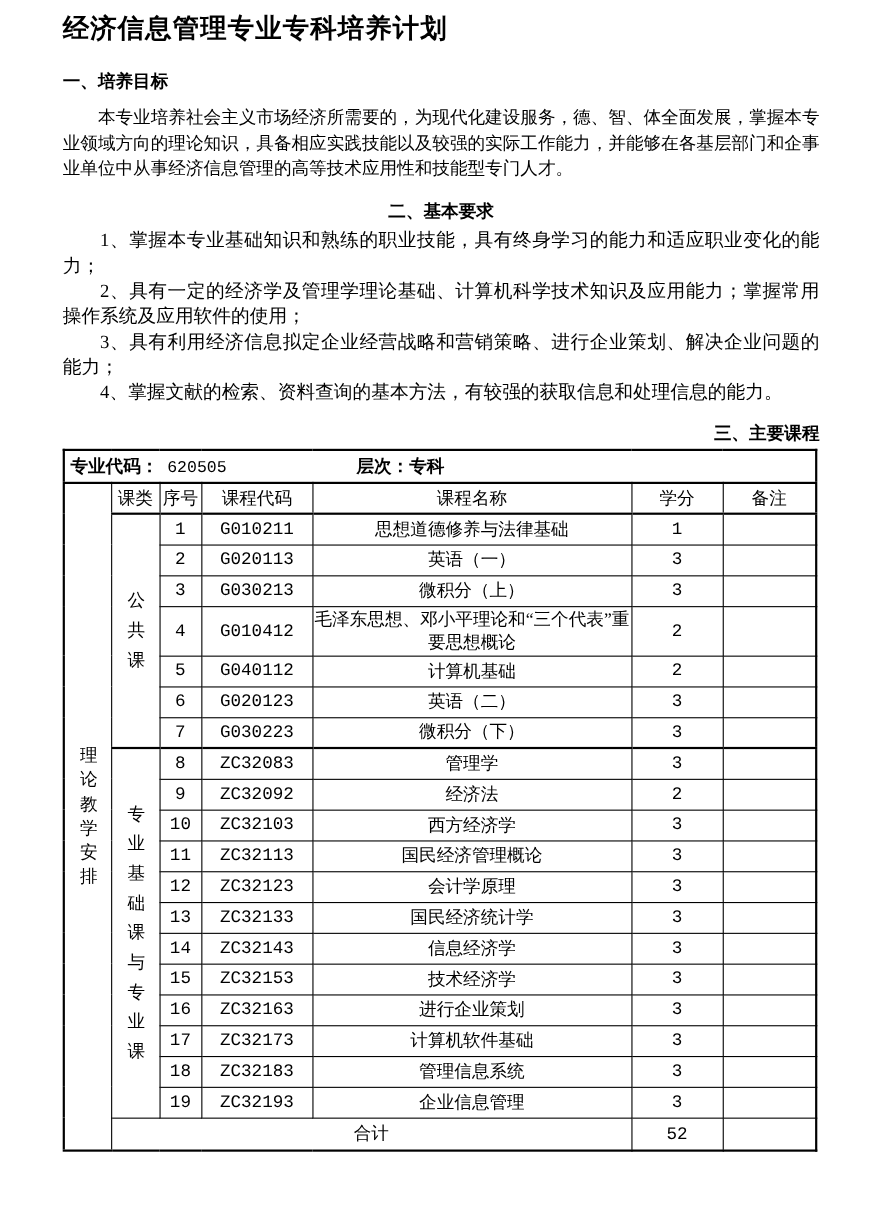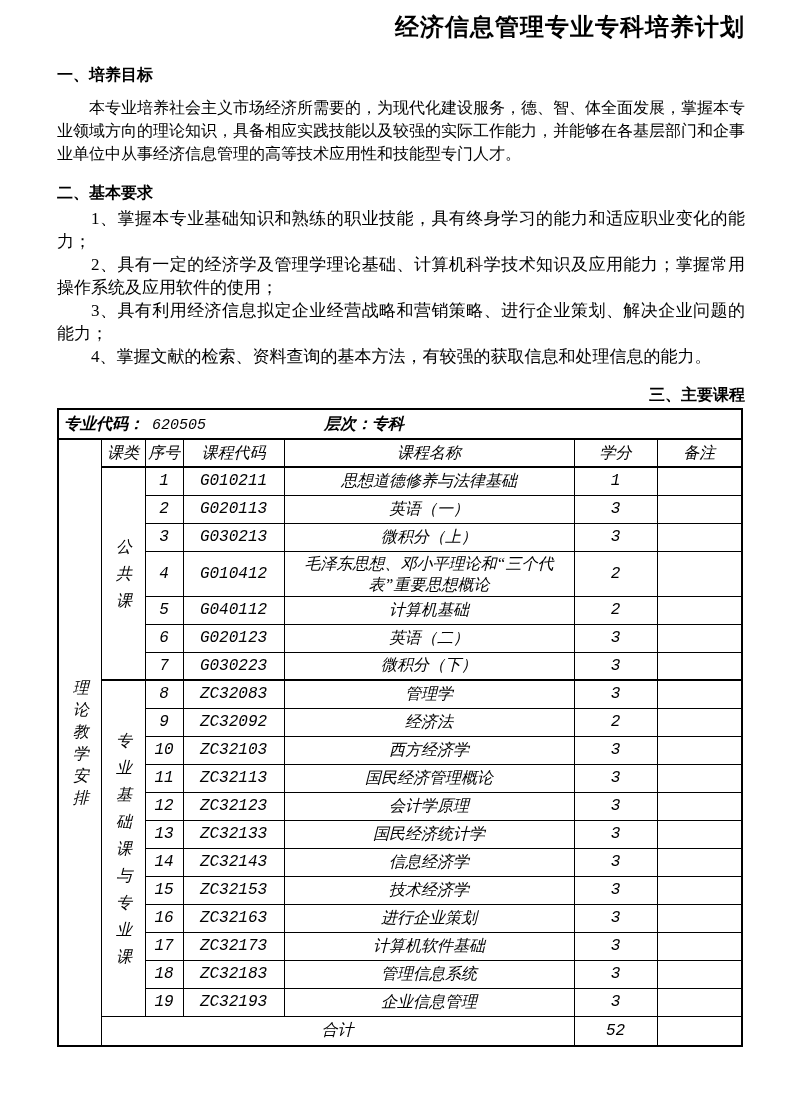--- a/index.html
+++ b/index.html
@@ -9,36 +9,36 @@
     width: 800px;
     height: 1097px;
     padding: 12px 55px 0 57px;
     font-family: "Liberation Serif", "DejaVu Serif", serif;
     color: #000;
     overflow: hidden;
     background: #ffffff;
   }
   .doc-title {
     margin: 0;
-    text-align: right;
+    text-align: left;
     font-family: "Liberation Sans", "DejaVu Sans", sans-serif;
     font-weight: bold;
     font-size: 24px;
     line-height: 30px;
     letter-spacing: 1px;
   }
   .sec-heading {
     margin: 0;
     font-family: Liberation Sans, sans-serif;
     font-weight: bold;
     font-size: 16px;
     line-height: 22px;
   }
   .h-goal   { margin-top: 22px; }
-  .h-req    { margin-top: 17px; }
+  .h-req    { margin-top: 17px; text-align: center; }
   .h-course { margin-top: 16px; text-align: right; }
   .para {
     margin: 10px 0 0;
     font-size: 16px;
     line-height: 23px;
     text-indent: 2em;
     text-align: justify;
     font-family: Liberation Serif, serif;
   }
   .req-list { margin-top: 3px; }
@@ -50,21 +50,20 @@
     text-align: justify;
   }
 
   
   table.course-table {
     border-collapse: collapse;
     table-layout: fixed;
     width: 684px;
     margin-top: 2px;
     border: 2px solid #000;
-    font-style: italic;
   }
   .course-table td {
     border: 1px solid #000;
     font-size: 16px;
     height: 28px;
     padding: 0;
     text-align: center;
     vertical-align: middle;
     overflow: hidden;
   }

